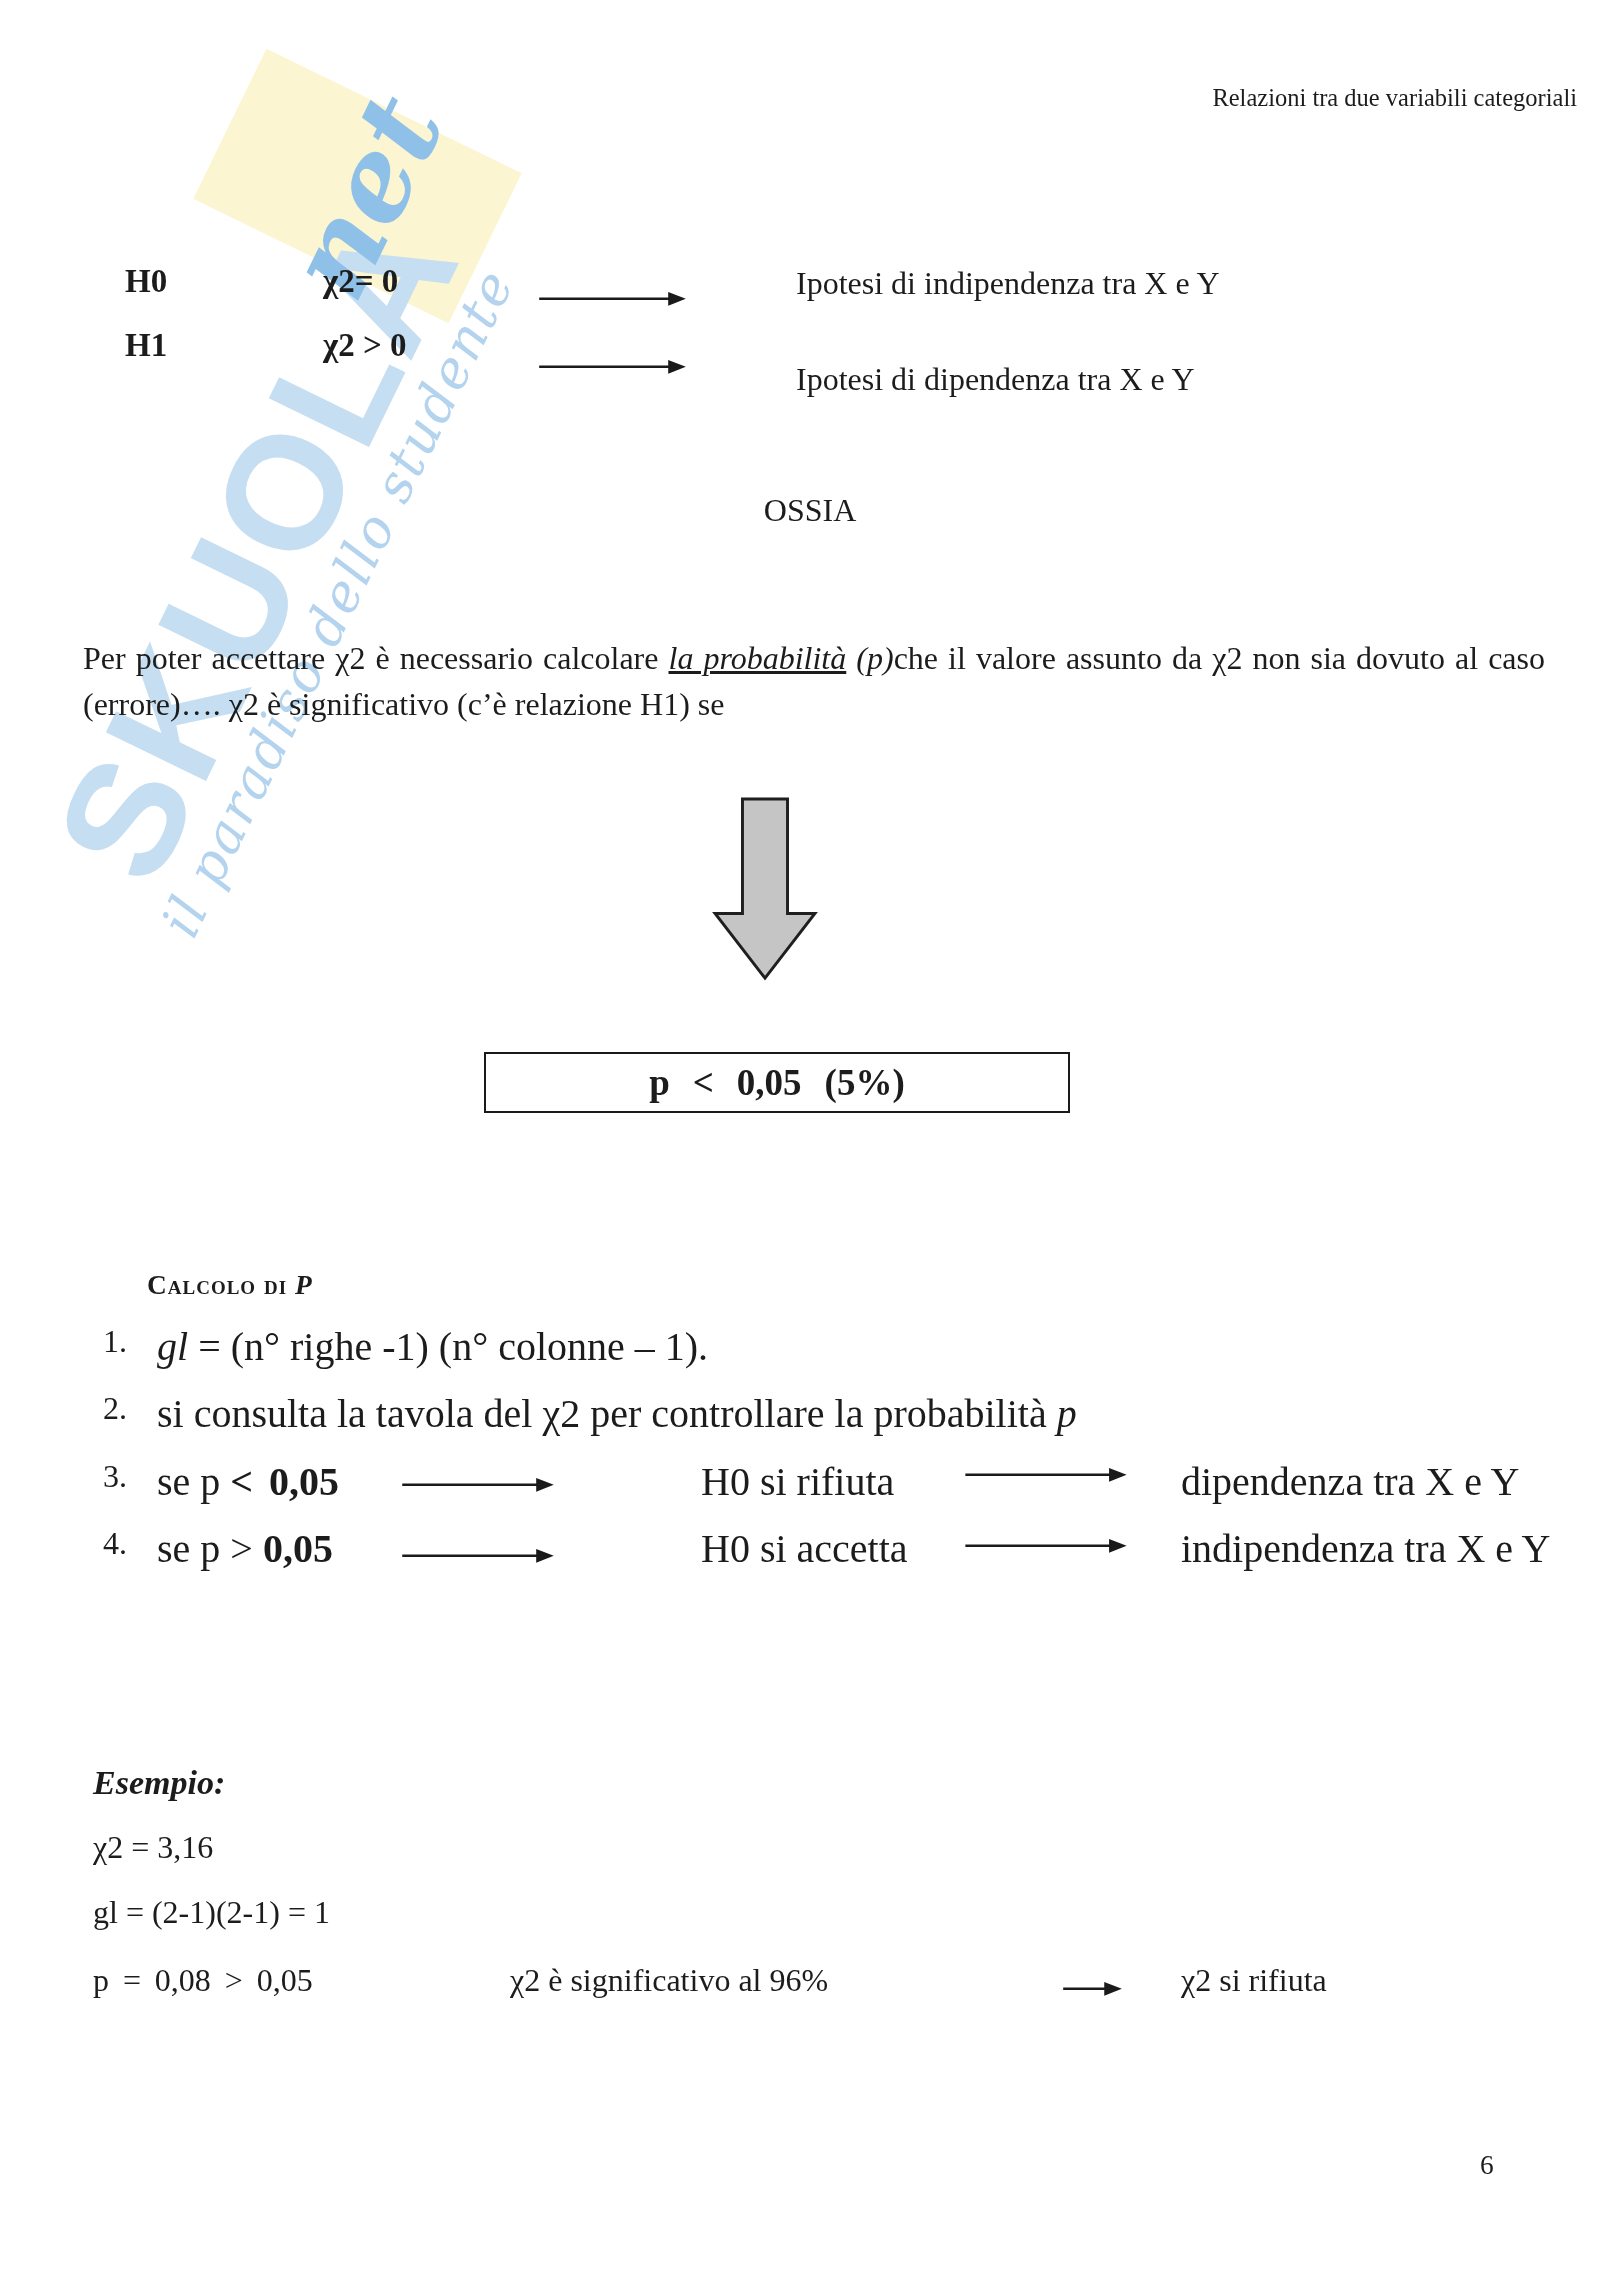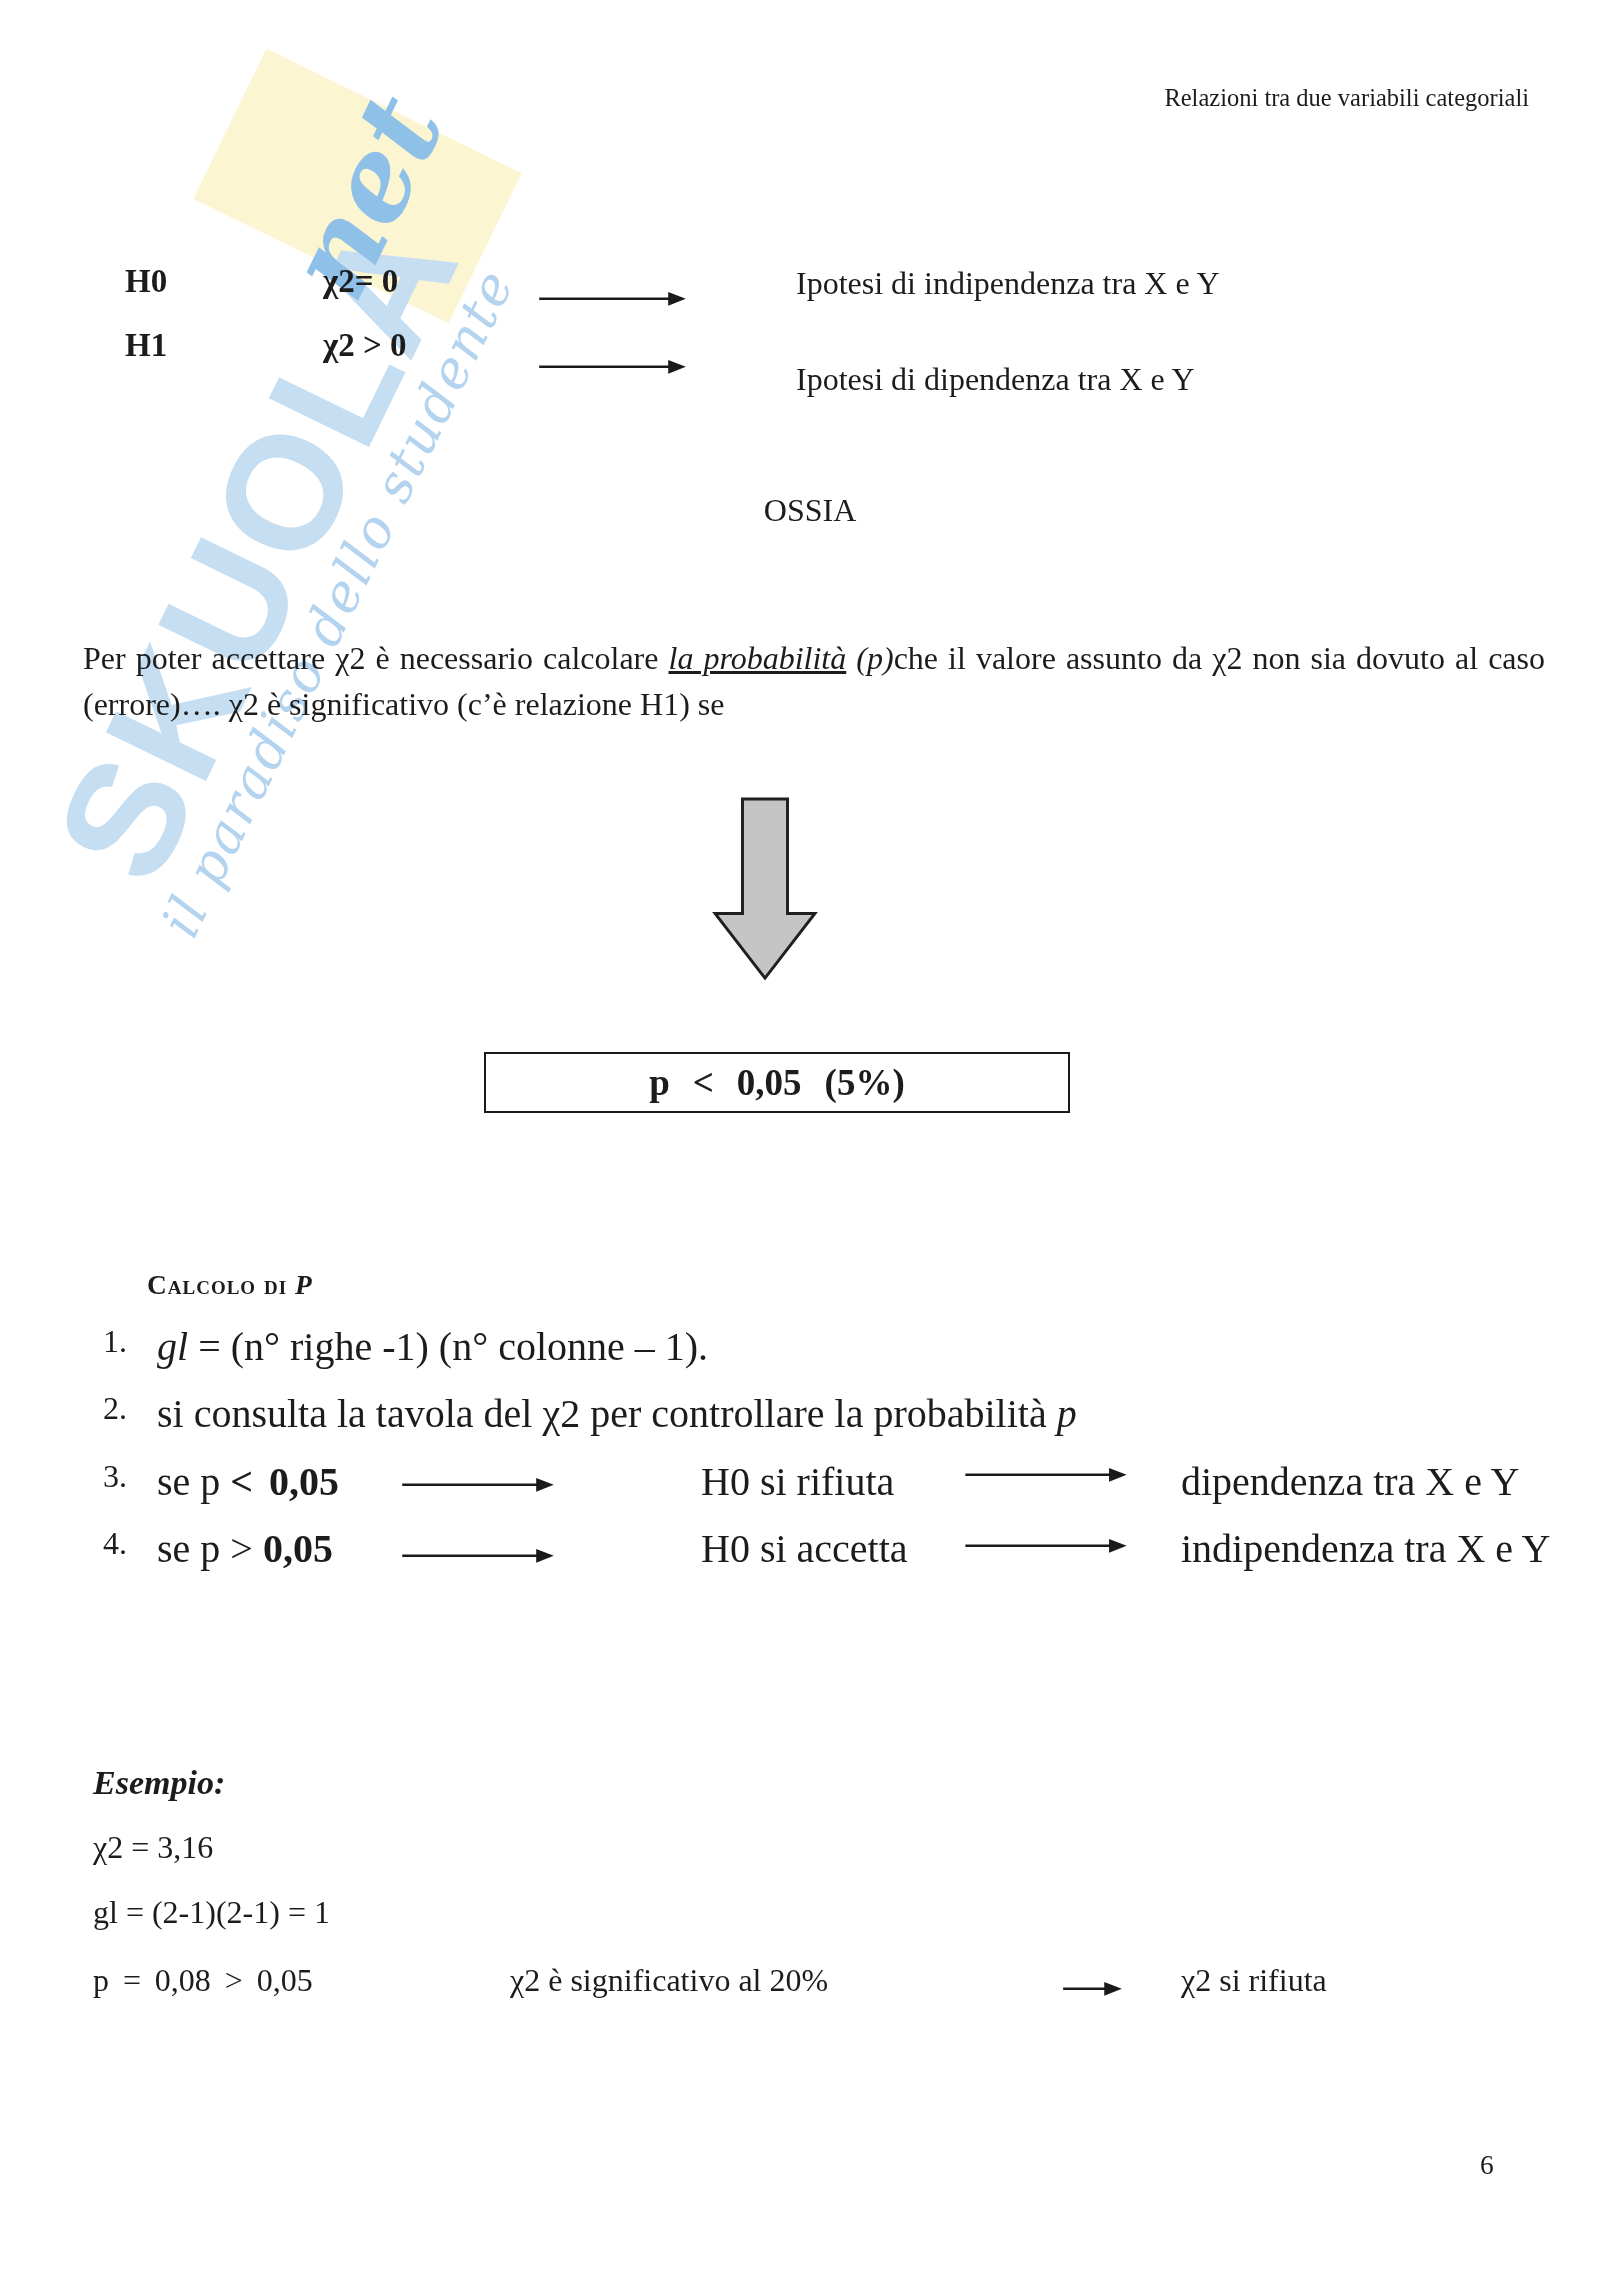--- a/index.html
+++ b/index.html
@@ -24,21 +24,21 @@
   .wm-net{left:218px;top:123px;width:294px;height:147px;transform:rotate(-64deg);
     font-family:"DejaVu Serif",serif;font-style:italic;font-weight:bold;font-size:113px;line-height:147px;
     color:#8fc0e8;text-align:center;z-index:3;}
   .wm-tagline{left:-152px;top:564px;width:980px;height:78px;transform:rotate(-64deg);
     font-family:"DejaVu Serif",serif;font-style:italic;font-size:53px;line-height:78px;
     color:#b3d3ee;text-align:center;letter-spacing:2px;z-index:1;}
 
   
   .content{position:absolute;left:0;top:0;width:100%;height:100%;z-index:5;}
 
-  .header-right{top:84px;left:0;width:1529px;text-align:right;font-size:24.5px;}
+  .header-right{top:84px;left:0;width:1529px;text-align:right;font-size:24.5px;padding-left:48px;}
   .page-title{left:172px;top:131px;font-size:30px;font-weight:bold;font-variant:small-caps;letter-spacing:1px;}
 
   .hyp-label{font-size:33px;font-weight:bold;}
   .hyp-formula{font-size:33px;font-weight:bold;}
   .hyp-result{font-size:32px;}
 
   .ossia{left:0;top:492px;width:1620px;text-align:center;font-size:32px;}
 
   .paragraph{left:83px;top:635px;width:1462px;font-size:32px;line-height:46px;text-align:justify;}
 
@@ -166,21 +166,21 @@
       </span>
       <span class="abs item-text" style="left:1181px;top:0;">indipendenza tra X e Y</span>
     </div>
 
     <div class="abs example-heading">Esempio:</div>
     <div class="abs ex-line" style="left:93px;top:1829px;">χ2 = 3,16</div>
     <div class="abs ex-line" style="left:93px;top:1894px;">gl = (2-1)(2-1) = 1</div>
 
     <div class="abs" style="left:0;top:1962px;width:1620px;height:55px;">
       <span class="abs ex-line spaced" style="left:93px;top:0;">p = 0,08 &gt; 0,05</span>
-      <span class="abs ex-line" style="left:510px;top:0;">χ2 è significativo al 20%</span>
+      <span class="abs ex-line" style="left:510px;top:0;">χ2 è significativo al 96%</span>
       <span class="abs" style="left:1063px;top:17.6px;">
         <svg class="harrow" width="59" height="17.6" viewBox="0 0 60 18">
             <line x1="0" y1="9" x2="44" y2="9" stroke="#1a1a1a" stroke-width="2.5"></line>
             <polygon points="42,2 60,9 42,16" fill="#1a1a1a"></polygon>
           </svg>
       </span>
       <span class="abs ex-line" style="left:1181px;top:0;">χ2 si rifiuta</span>
     </div>
 
     <div class="abs page-number">6</div>

